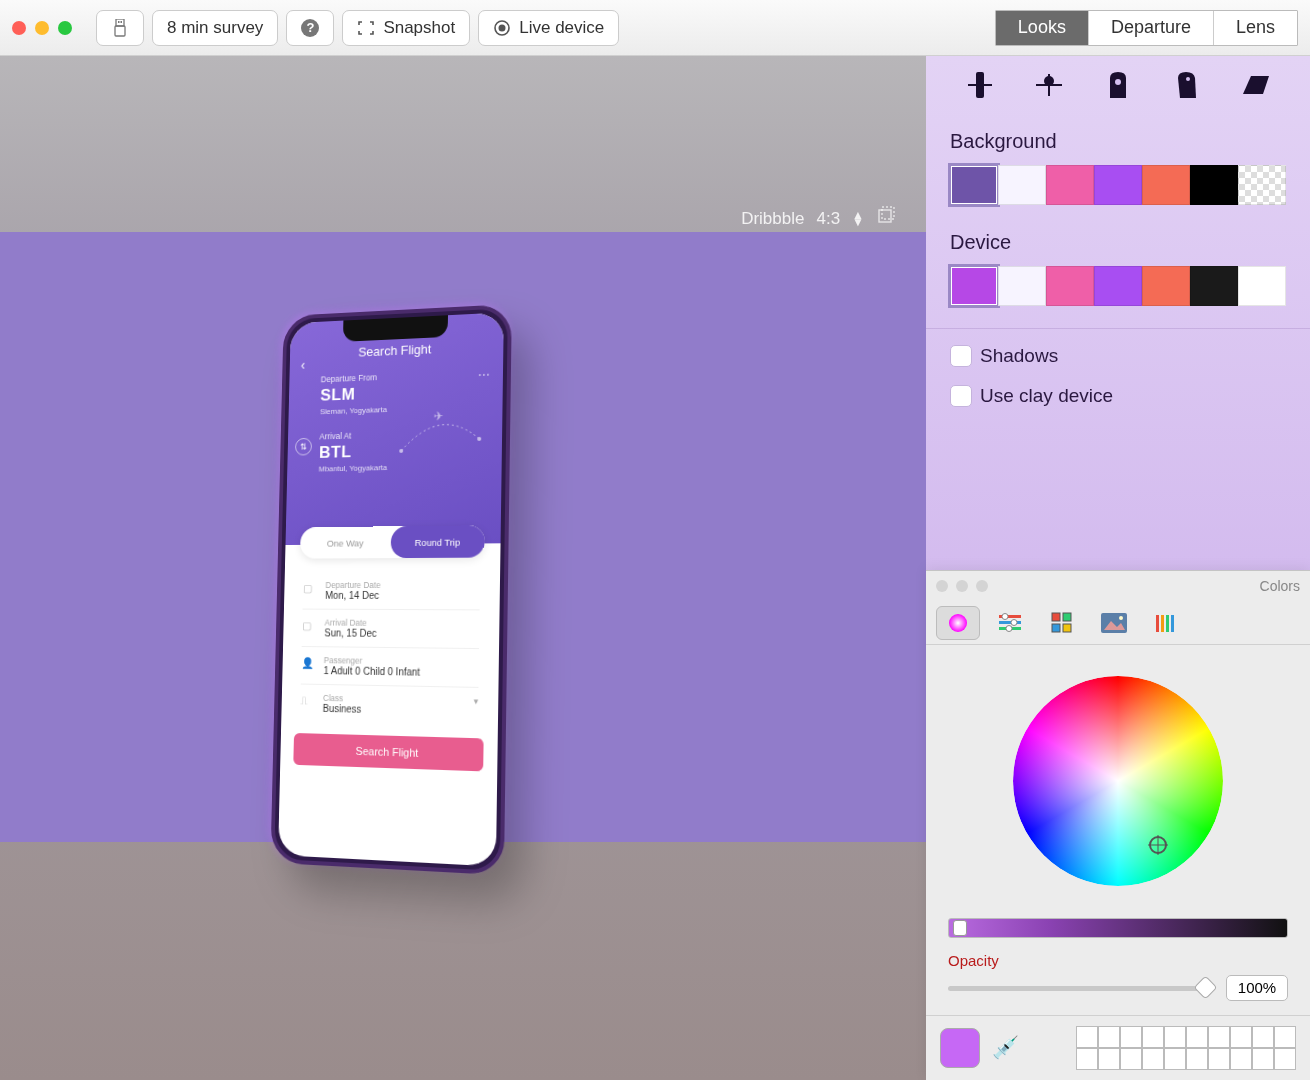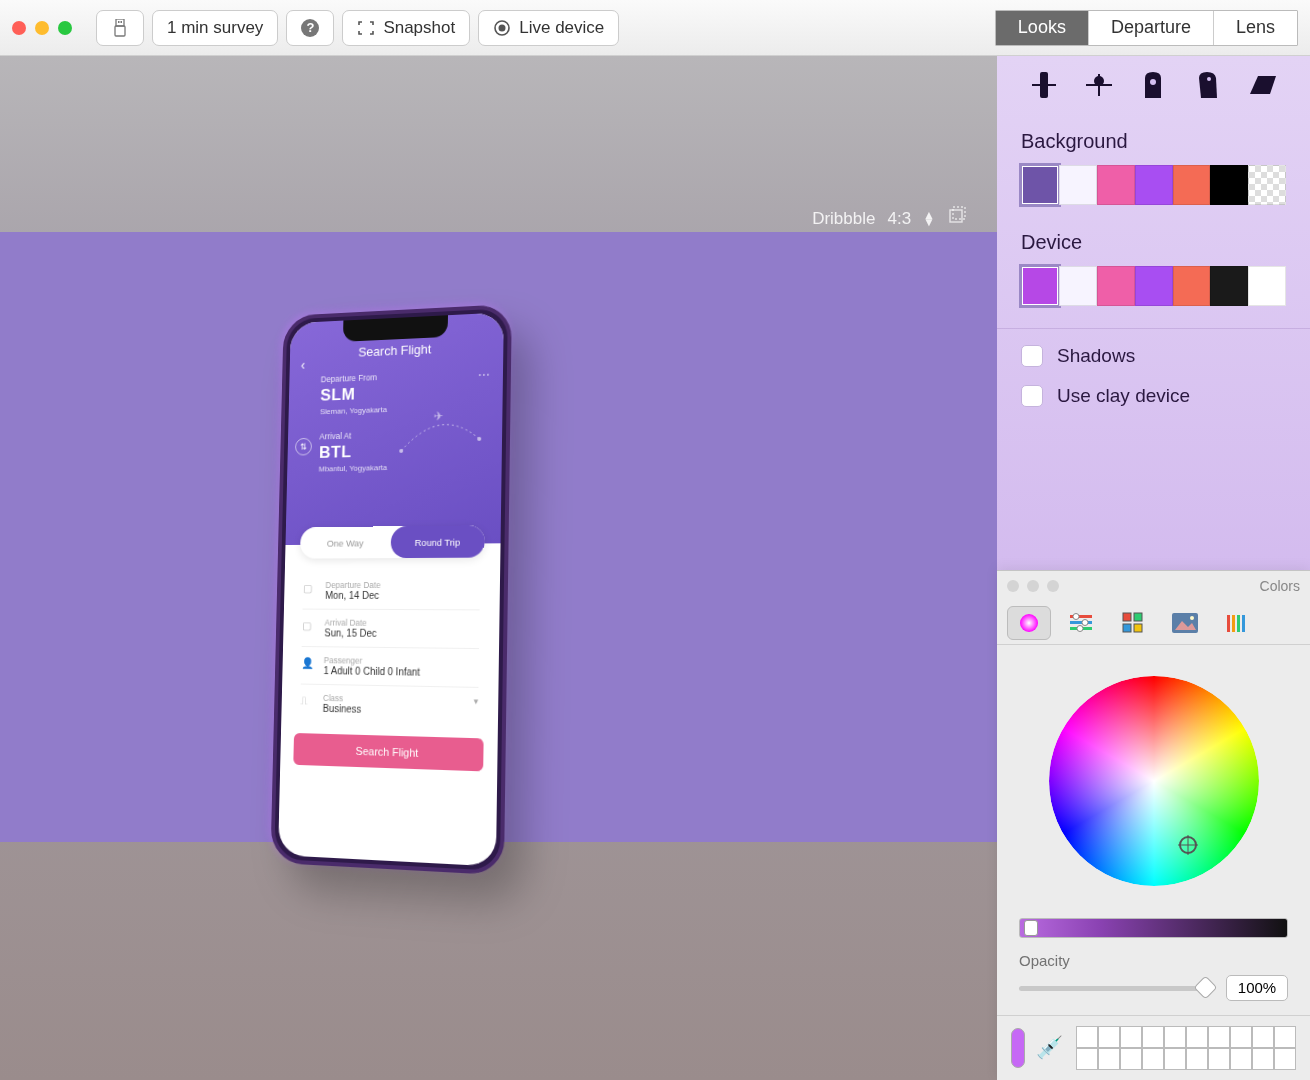--- a/index.html
+++ b/index.html
@@ -44,29 +44,29 @@
 .trip-opt.active { background:#6a4fc3; color:#fff; }
 
 .form-list { padding: 14px 20px 6px; }
 .form-row { display:flex; align-items:flex-start; gap:10px; padding: 8px 0; border-bottom:1px solid #f0f0f0; }
 .form-row:last-child{border-bottom:none;}
 .fico { width:14px; color:#bbb; font-size:11px; margin-top:2px;}
 .flab { font-size:8.5px; color:#aaa; }
 .fval { font-size:10px; color:#333; font-weight:500; }
 .search-btn { margin: 6px 14px 12px; background:#e85d8f; color:#fff; text-align:center; padding:10px; border-radius:6px; font-size:11px; font-weight:500;}
 
-.side { width: 313px; background: linear-gradient(180deg, #e3d3f5 0%, #d2b9ee 55%, #c9aee8 100%); display:flex; flex-direction:column; position:relative;}
+.side { width: 384px; background: linear-gradient(180deg, #e3d3f5 0%, #d2b9ee 55%, #c9aee8 100%); display:flex; flex-direction:column; position:relative;}
 .mockup-icons { display:flex; justify-content:space-around; padding: 12px 20px 18px; }
 .mockup-icons .mi { width:36px; height:34px; display:flex; align-items:center; justify-content:center; }
 .section-title { font-size: 20px; font-weight:500; color:#2a1840; padding: 10px 24px 12px; }
 .swatch-row { display:flex; padding:0 24px 16px; }
 .swatch { width: 52px; height: 40px; border:1px solid rgba(0,0,0,0.1);}
 .swatch.selected { outline: 3px solid #9a88c5; outline-offset:-1px; border:2px solid #fff; }
 .swatch.checker { background: repeating-conic-gradient(#ddd 0 25%, #fff 0 50%) 0 0/12px 12px; }
-.option-row { display:flex; align-items:center; gap:14px; padding: 6px 24px 12px; font-size:19px; color:#2a1840;}
+.option-row { display:flex; align-items:center; gap:8px; padding: 6px 24px 12px; font-size:19px; color:#2a1840;}
 .checkbox { width:22px; height:22px; background:#fff; border-radius:5px; border:1px solid #c5b3dd;}
 .divider { height:1px; background:rgba(120,80,160,0.2); margin: 6px 0 10px;}
 
 .colors-panel { position:absolute; bottom:0; left:0; right:0; height: 510px; background: #ececec; border-top:1px solid #c4c4c4; display:flex; flex-direction:column; box-shadow: 0 -2px 12px rgba(0,0,0,0.08);}
 .cp-header { height:30px; display:flex; align-items:center; padding:0 10px; font-size:14px; color:#888; }
 .cp-dots { display:flex; gap:8px; }
 .cp-dots .d { width:12px; height:12px; border-radius:50%; background:#d4d4d4;}
 .cp-title { flex:1; text-align:right; }
 .cp-toolbar { height:44px; border-bottom:1px solid #d0d0d0; display:flex; align-items:center; gap:8px; padding:0 10px;}
 .cp-tool { width:44px; height:34px; border-radius:6px; display:flex; align-items:center; justify-content:center; }
@@ -74,21 +74,21 @@
 .wheel-area { flex:1; display:flex; align-items:center; justify-content:center; padding: 10px 30px 4px; position:relative;}
 .color-wheel { width: 210px; height:210px; border-radius:50%; background: conic-gradient(red, yellow, lime, cyan, blue, magenta, red); position:relative; -webkit-mask: radial-gradient(circle, white 99%, transparent 100%); }
 .color-wheel::after{ content:""; position:absolute; inset:0; border-radius:50%; background: radial-gradient(circle, white 0%, rgba(255,255,255,0) 70%);}
 .reticle { position:absolute; width:18px; height:18px; border:2px solid #555; border-radius:50%; left: 58%; top: 72%; }
 .reticle::before,.reticle::after{content:"";position:absolute;background:#555;}
 .reticle::before{left:50%;top:-3px;bottom:-3px;width:1px;transform:translateX(-50%);}
 .reticle::after{top:50%;left:-3px;right:-3px;height:1px;transform:translateY(-50%);}
 .gradient-slider { height:20px; margin: 8px 22px 14px; background: linear-gradient(to right, #b96be0, #8a42b2 30%, #111 100%); border-radius:3px; position:relative; border:1px solid #bbb;}
 .gradient-slider .thumb { position:absolute; left:4px; top:1px; width:14px; height:16px; background:#fff; border:1px solid #999; border-radius:3px; }
 .opacity-row { padding: 0 22px 14px; }
-.opacity-label { font-size:15px; color:#737373; font-weight:500; margin-bottom:6px;}
+.opacity-label { font-size:15px; color:#b91c1c; font-weight:500; margin-bottom:6px;}
 .opacity-slider-row { display:flex; align-items:center; gap:12px; }
 .opacity-track { flex:1; height:5px; background:#c8c8c8; border-radius:3px; position:relative; }
 .opacity-track .othumb { position:absolute; right:0; top:-7px; width:17px; height:17px; background:#fff; border:1px solid #aaa; border-radius:4px; transform:rotate(45deg);}
 .opacity-val { width:62px; height:26px; border:1px solid #bbb; border-radius:5px; background:#fff; text-align:center; font-size:15px; line-height:24px;}
 .cp-footer { border-top:1px solid #d0d0d0; padding:10px 14px; display:flex; align-items:center; gap:12px;}
 .cp-chip { width:40px; height:40px; border-radius:8px; background:#c668f5; border:1px solid #aaa;}
 .eyedropper { font-size:22px; color:#666; }
 .swatch-grid { display:grid; grid-template-columns: repeat(10, 22px); grid-template-rows: repeat(2, 22px); gap:0; margin-left:auto;}
 .swatch-grid .cell { border:1px solid #bbb; background:#fff; }
 </style>
@@ -104,21 +104,21 @@
   <button class="tbtn">
       <span class="ico">
         <svg width="14" height="18" viewBox="0 0 14 18">
           <rect x="3" y="0" width="8" height="7" fill="none" stroke="#777" stroke-width="1.3"></rect>
           <rect x="5" y="2" width="1.5" height="2" fill="#777"></rect>
           <rect x="7.5" y="2" width="1.5" height="2" fill="#777"></rect>
           <rect x="2" y="7" width="10" height="10" rx="1" fill="none" stroke="#777" stroke-width="1.3"></rect>
         </svg>
       </span>
     </button>
-  <button class="tbtn">1 min survey</button>
+  <button class="tbtn">8 min survey</button>
   <button class="tbtn">
       <span class="ico" style="background:#777;color:#fff;border-radius:50%;font-size:13px;font-weight:600">?</span>
     </button>
   <button class="tbtn">
       <span class="ico">
         <svg width="18" height="18" viewBox="0 0 18 18" fill="none" stroke="#555" stroke-width="1.6">
           <path d="M2 6V3h3M16 6V3h-3M2 12v3h3M16 12v3h-3"></path>
         </svg>
       </span>
       <span>Snapshot</span>

